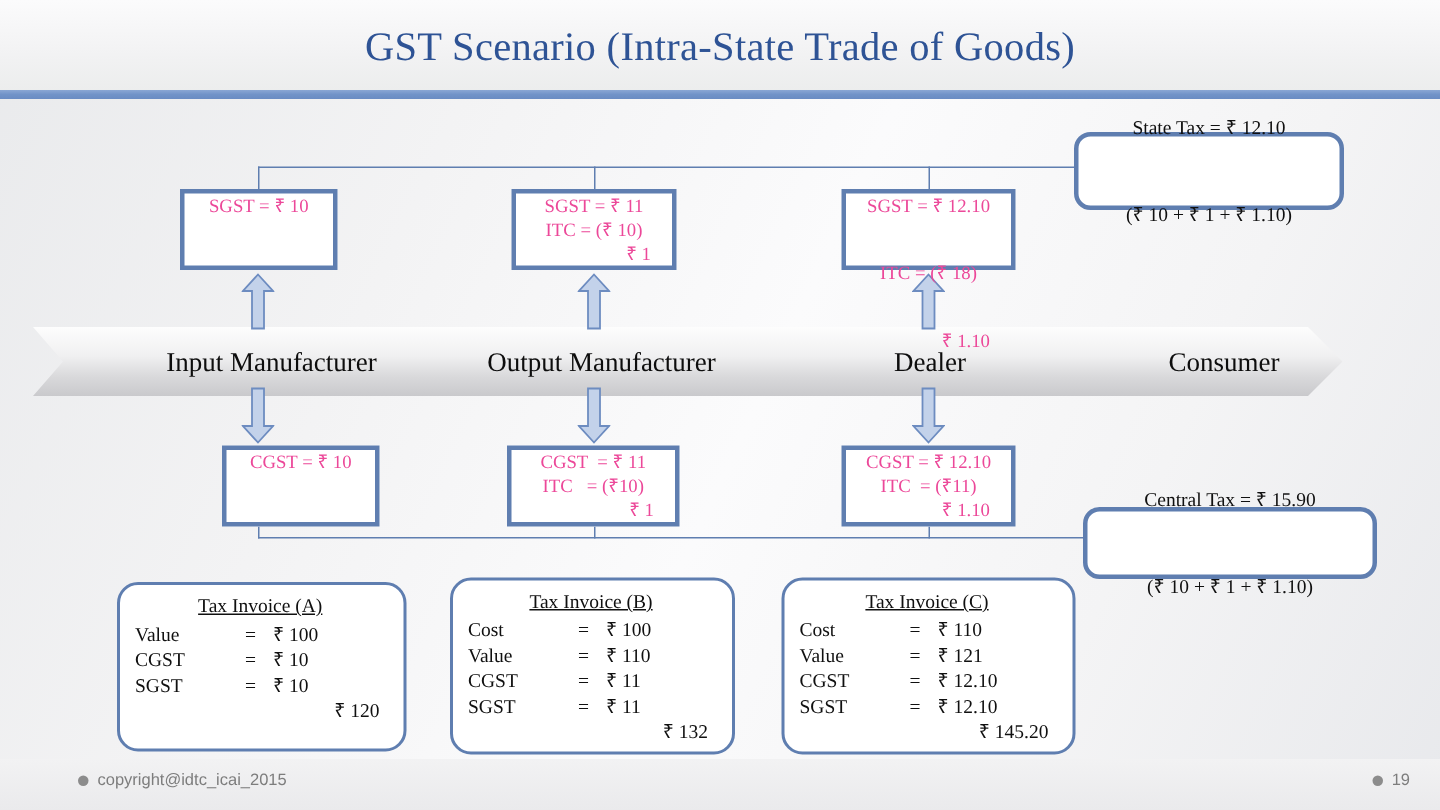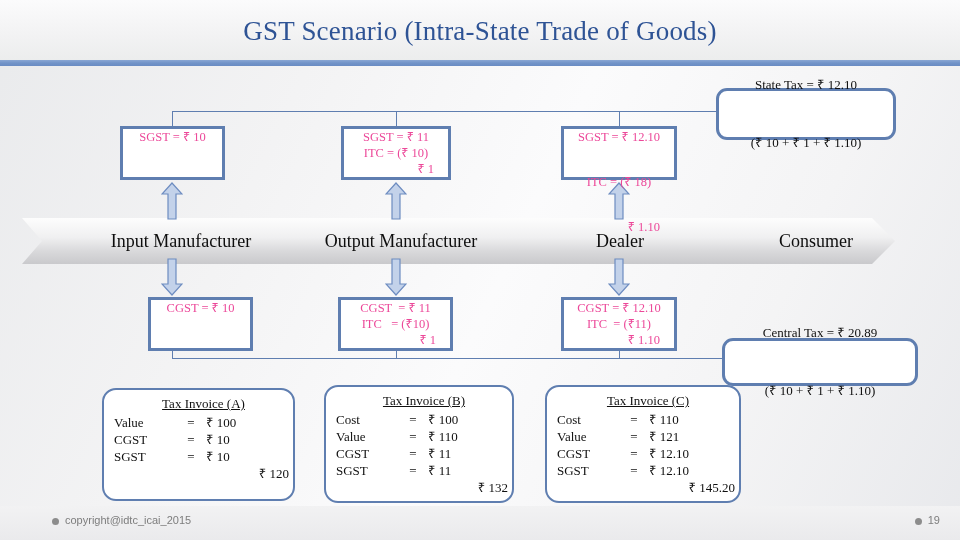--- a/index.html
+++ b/index.html
@@ -134,23 +134,22 @@
   
   .invoice {
     position: absolute;
     box-sizing: border-box;
     border: 2px solid #5f7eb0;
     border-radius: 14px;
     background: #ffffff;
     font-family: "Liberation Serif", serif;
     font-size: 13px;
     color: #101010;
-    padding: 6px 0 6px 10px;
+    padding: 6px 12px 6px 10px;
     z-index: 6;
-    margin-left: 24px;
   }
   .invoice .inv-title {
     text-align: center;
     text-decoration: underline;
     margin-bottom: 2px;
     white-space: nowrap;
   }
   .inv-row {
     display: flex;
     line-height: 17px;
@@ -314,21 +313,21 @@
     <div class="ln">ITC  = (₹11)</div>
     <div class="ln" style="text-align:right; padding-right:14px;">₹ 1.10</div>
   </div>
 
   <div class="conn h" style="left:172px; top:358px; width:550px;"></div>
   <div class="conn v" style="left:172px; top:351px; height:8px;"></div>
   <div class="conn v" style="left:396px; top:351px; height:8px;"></div>
   <div class="conn v" style="left:619px; top:351px; height:8px;"></div>
 
   <div class="rbox" style="left:722px; top:338px; width:196px; height:48px;">
-    <div class="ln">Central Tax = ₹ 20.89</div>
+    <div class="ln">Central Tax = ₹ 15.90</div>
     <div class="ln">(₹ 10 + ₹ 1 + ₹ 1.10)</div>
   </div>
 
   <div class="invoice" style="left:78px; top:388px; width:193px; height:113px;">
     <div class="inv-title">Tax Invoice (A)</div>
     <div class="inv-row">
       <span class="c-label">Value</span>
       <span class="c-eq">=</span>
       <span class="c-val">₹ 100</span>
     </div>

